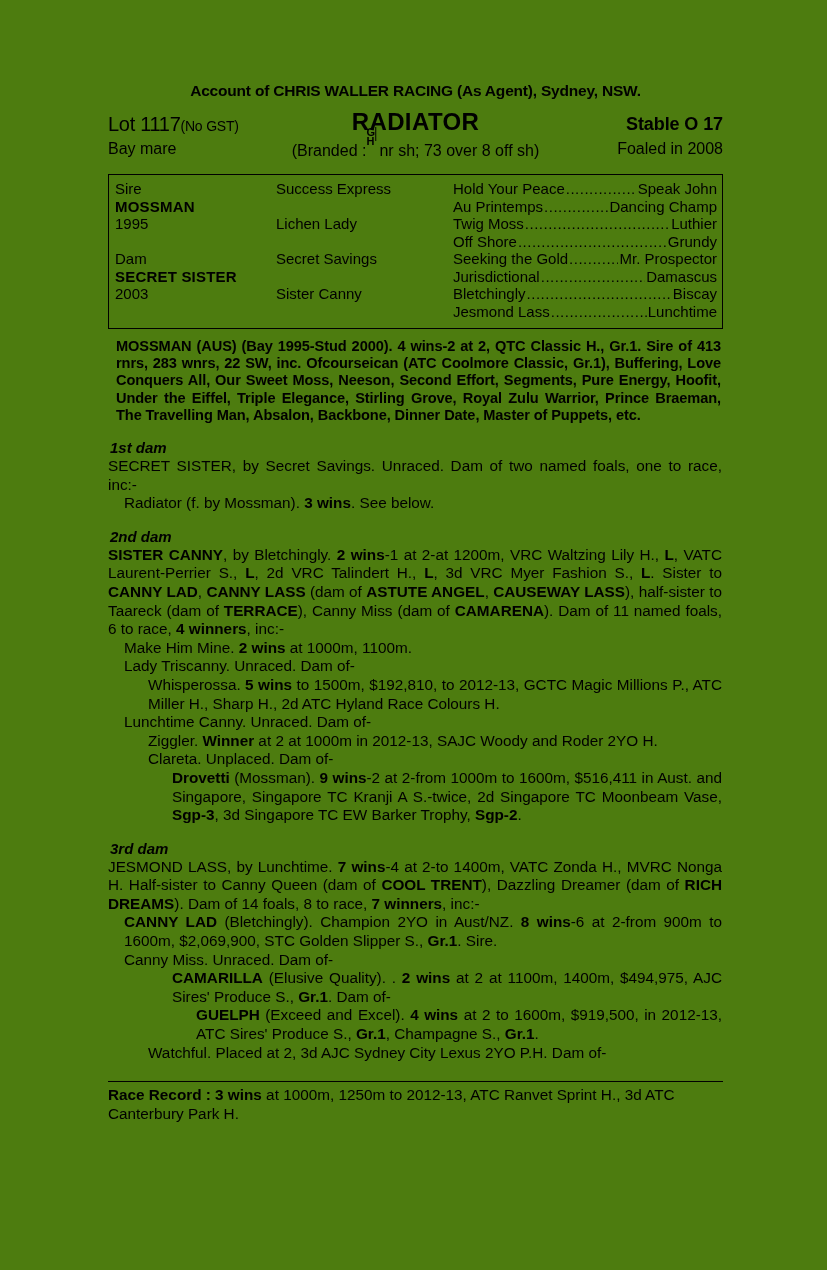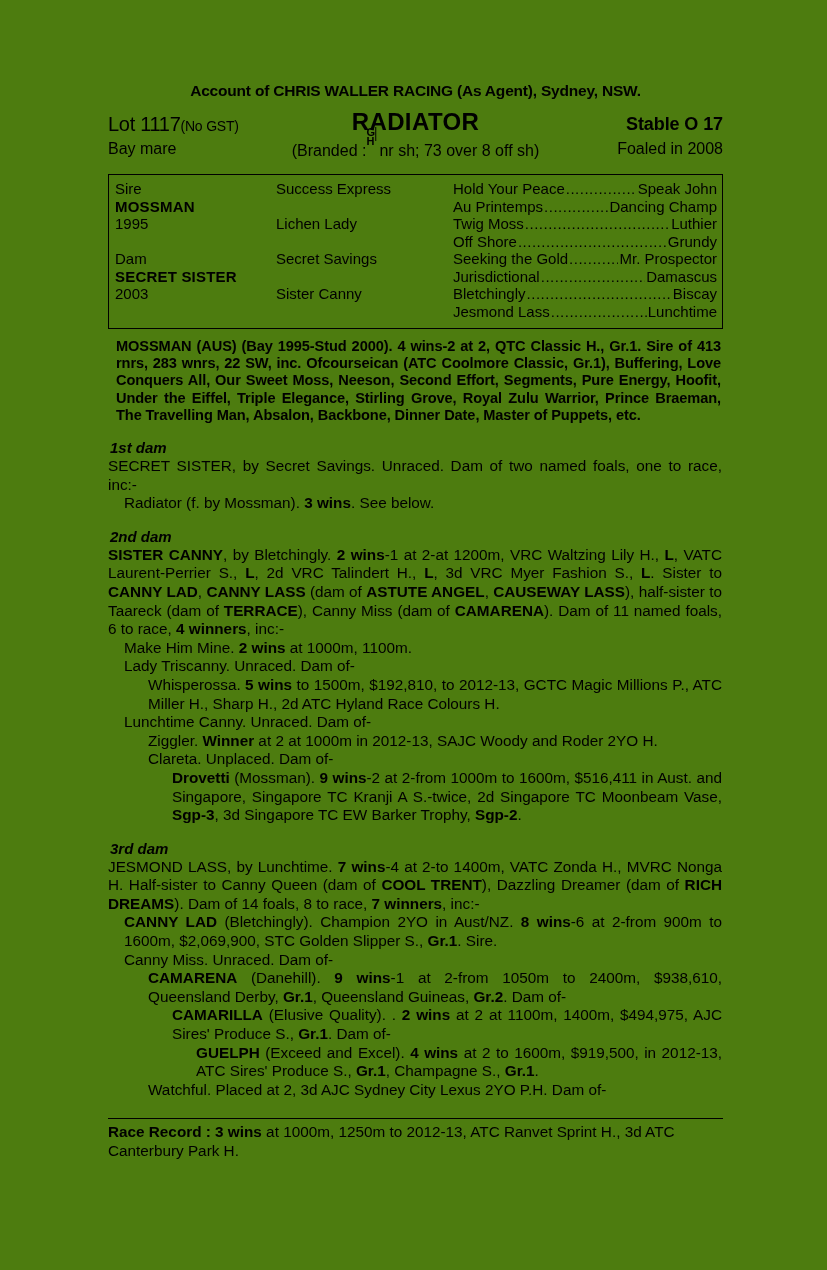--- a/index.html
+++ b/index.html
@@ -350,23 +350,20 @@
         <div class="genhead">3rd dam</div>
         <div class="para lvl0">
           <span class="ln">JESMOND LASS, by Lunchtime. <b>7 wins</b>-4 at 2-to 1400m, VATC Zonda H., MVRC Nonga H. Half-sister to Canny Queen (dam of <b>COOL TRENT</b>), Dazzling Dreamer (dam of <b>RICH DREAMS</b>). Dam of 14 foals, 8 to race, <b>7 winners</b>, inc:-</span>
         </div>
         <div class="para lvl1">
           <span class="ln"><b>CANNY LAD</b> (Bletchingly). Champion 2YO in Aust/NZ. <b>8 wins</b>-6 at 2-from 900m to 1600m, $2,069,900, STC Golden Slipper S., <b>Gr.1</b>. Sire.</span>
         </div>
         <div class="para lvl1">
           <span class="ln">Canny Miss. Unraced. Dam of-</span>
         </div>
-        <div class="para lvl2">
-          <span class="ln"><b>CAMARENA</b> (Danehill). <b>9 wins</b>-1 at 2-from 1050m to 2400m, $938,610, Queensland Derby, <b>Gr.1</b>, Queensland Guineas, <b>Gr.2</b>. Dam of-</span>
-        </div>
         <div class="para lvl3">
           <span class="ln"><b>CAMARILLA</b> (Elusive Quality). . <b>2 wins</b> at 2 at 1100m, 1400m, $494,975, AJC Sires' Produce S., <b>Gr.1</b>. Dam of-</span>
         </div>
         <div class="para lvl3" style="padding-left: 128px;">
           <span class="ln"><b>GUELPH</b> (Exceed and Excel). <b>4 wins</b> at 2 to 1600m, $919,500, in 2012-13, ATC Sires' Produce S., <b>Gr.1</b>, Champagne S., <b>Gr.1</b>.</span>
         </div>
         <div class="para lvl2">
           <span class="ln">Watchful. Placed at 2, 3d AJC Sydney City Lexus 2YO P.H. Dam of-</span>
         </div>
       </div>

